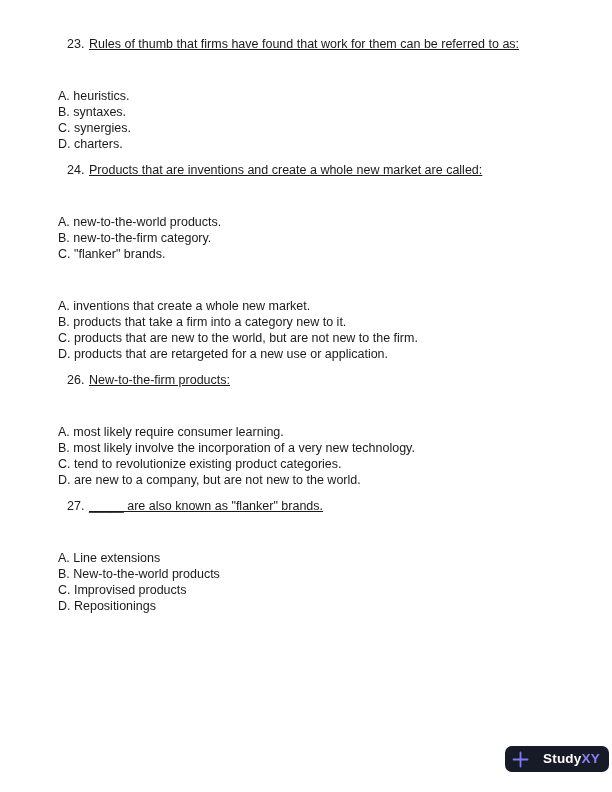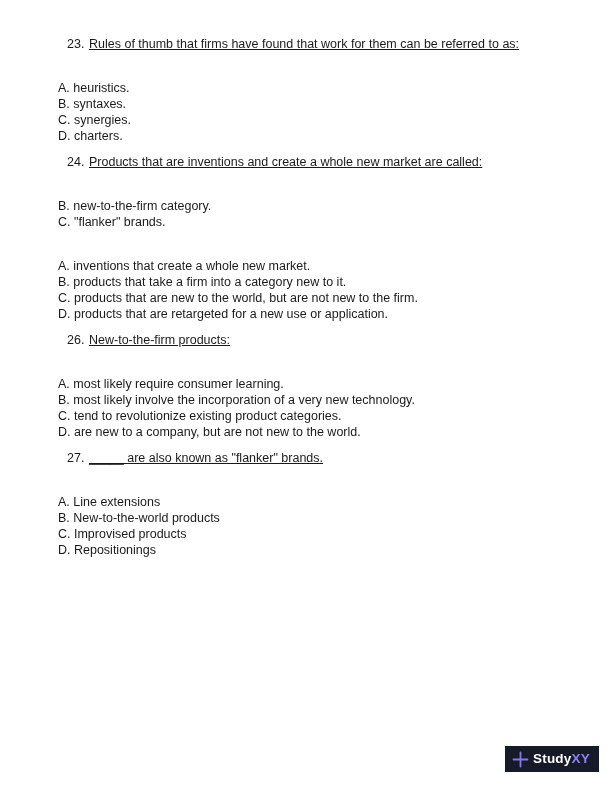--- a/index.html
+++ b/index.html
@@ -26,36 +26,36 @@
     display: flex;
     line-height: 16px;
   }
   .q-num {
     flex: none;
     width: 22px;
     margin-left: 31px;
   }
   .q-text { flex: 1; text-decoration: underline; }
   .options {
-    margin: 28px 0 0 22px;
+    margin: 36px 0 0 22px;
   }
   .option { line-height: 16px; }
 
   .brand-badge {
     position: absolute;
     left: 505px;
     top: 746px;
     height: 26px;
     background: #171b28;
-    border-radius: 0;
+    border-radius: 7px;
     display: flex;
     align-items: center;
     padding: 0 9px 0 7px;
     box-sizing: border-box;
-    gap: 4px;
+    gap: 14px;
     cursor: pointer;
     text-decoration: none;
   }
   .plus-icon { display: flex; align-items: center; }
   .plus-icon svg { display: block; }
   .brand-text {
     font-weight: bold;
     font-size: 13.5px;
     color: #ffffff;
     letter-spacing: 0.2px;
@@ -82,20 +82,21 @@
         <div class="option">D. charters.</div>
       </div>
     </div>
 
     <div class="question">
       <div class="q-line">
         <span class="q-num">24.</span>
         <span class="q-text">Products that are inventions and create a whole new market are called:</span>
       </div>
       <div class="options">
+        <div class="option">A. new-to-the-world products.</div>
         <div class="option">B. new-to-the-firm category.</div>
         <div class="option">C. "flanker" brands.</div>
       </div>
     </div>
 
     <div class="question">
       <div class="options">
         <div class="option">A. inventions that create a whole new market.</div>
         <div class="option">B. products that take a firm into a category new to it.</div>
         <div class="option">C. products that are new to the world, but are not new to the firm.</div>

